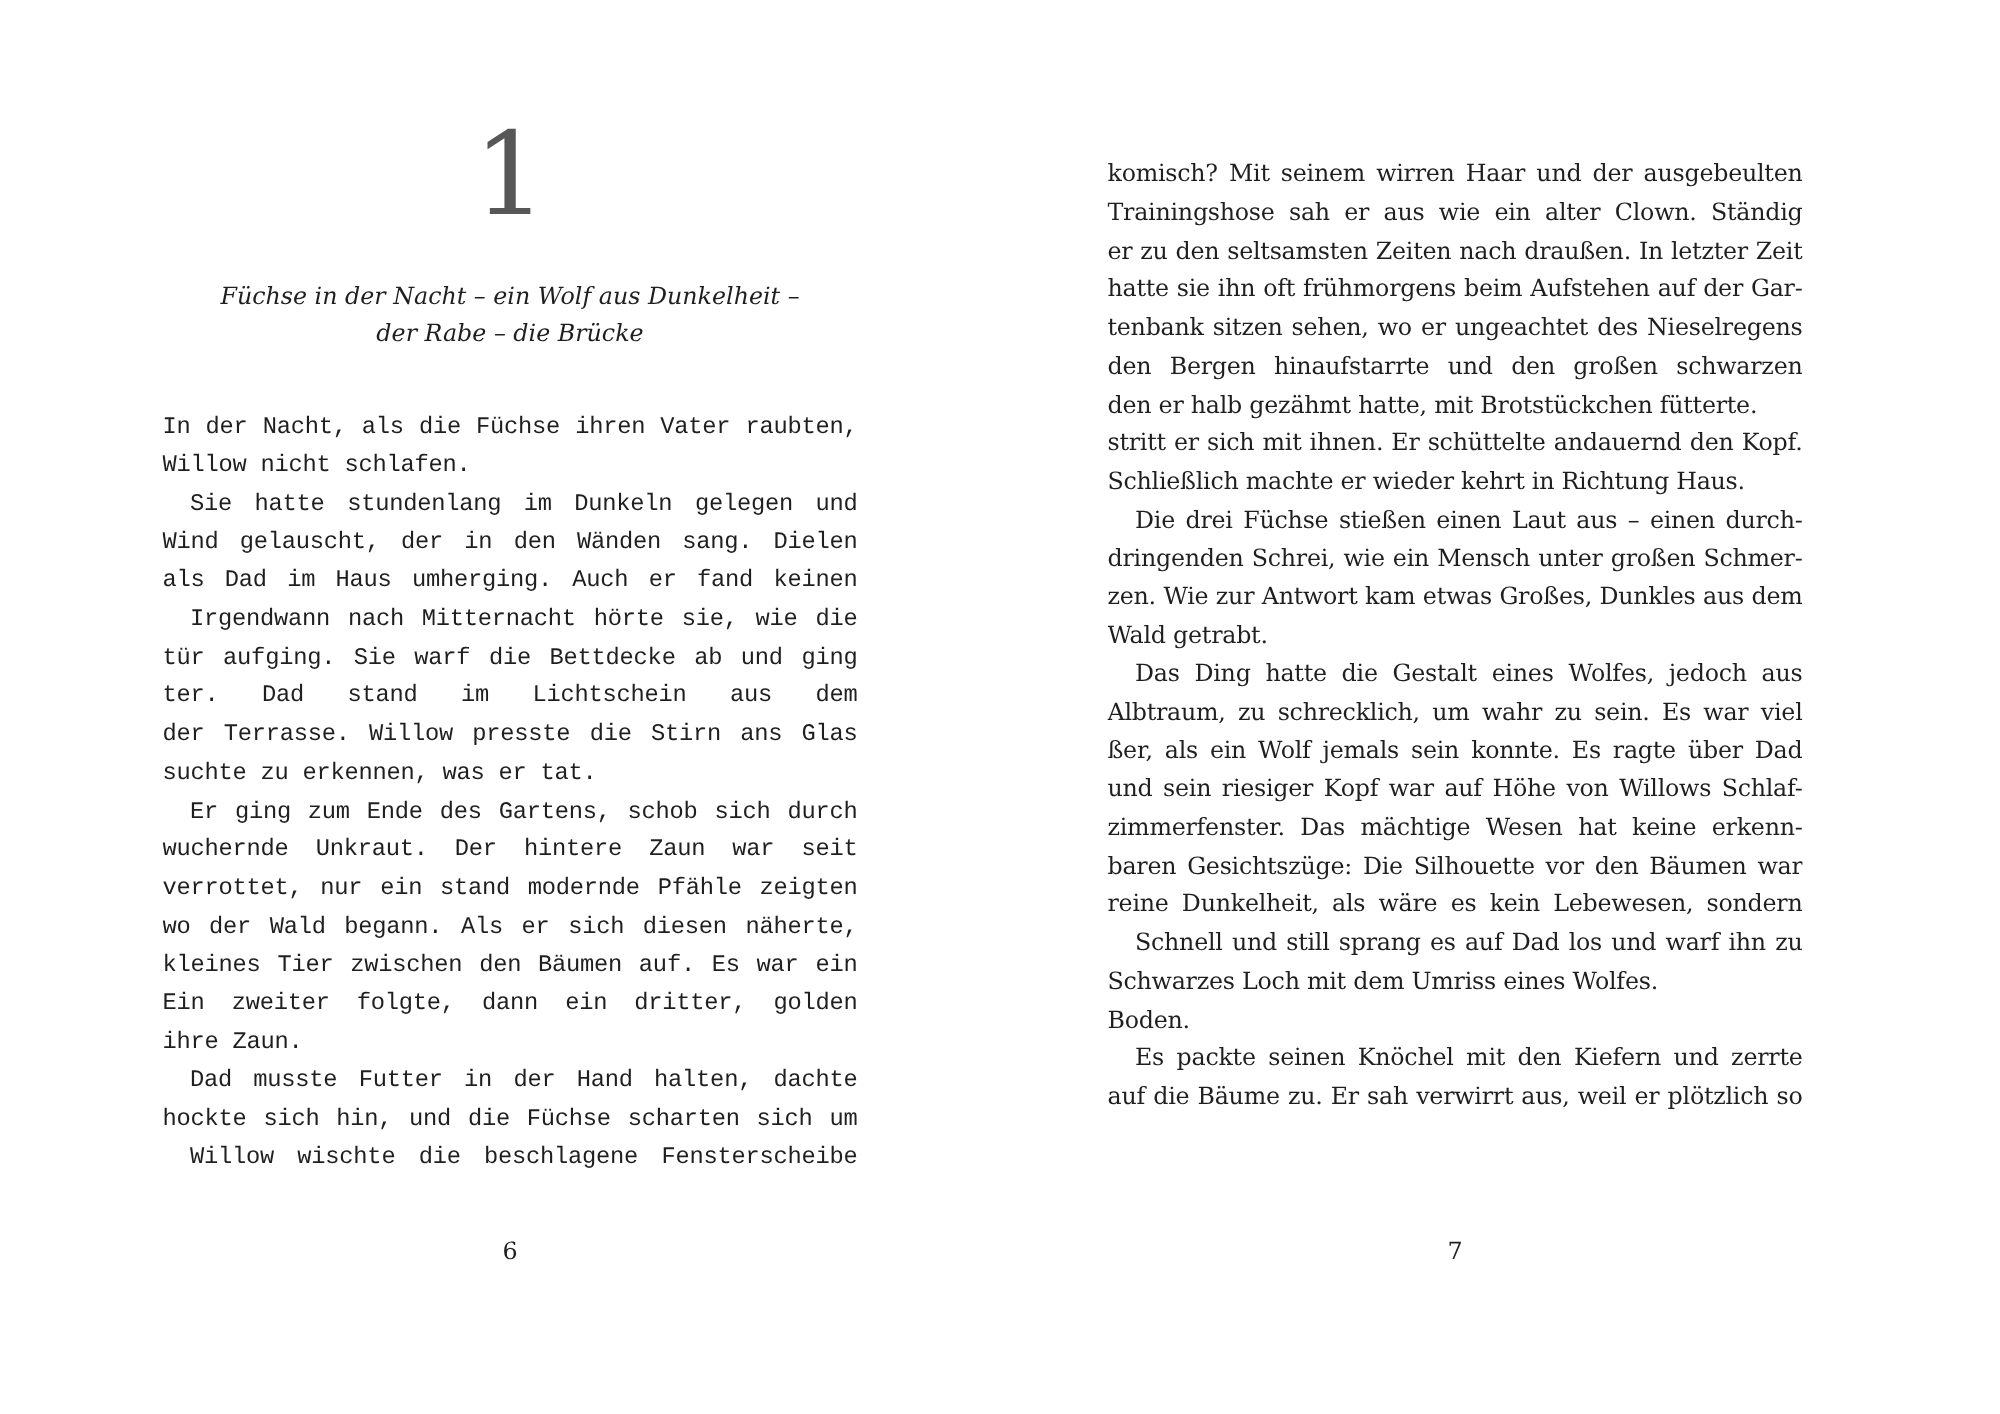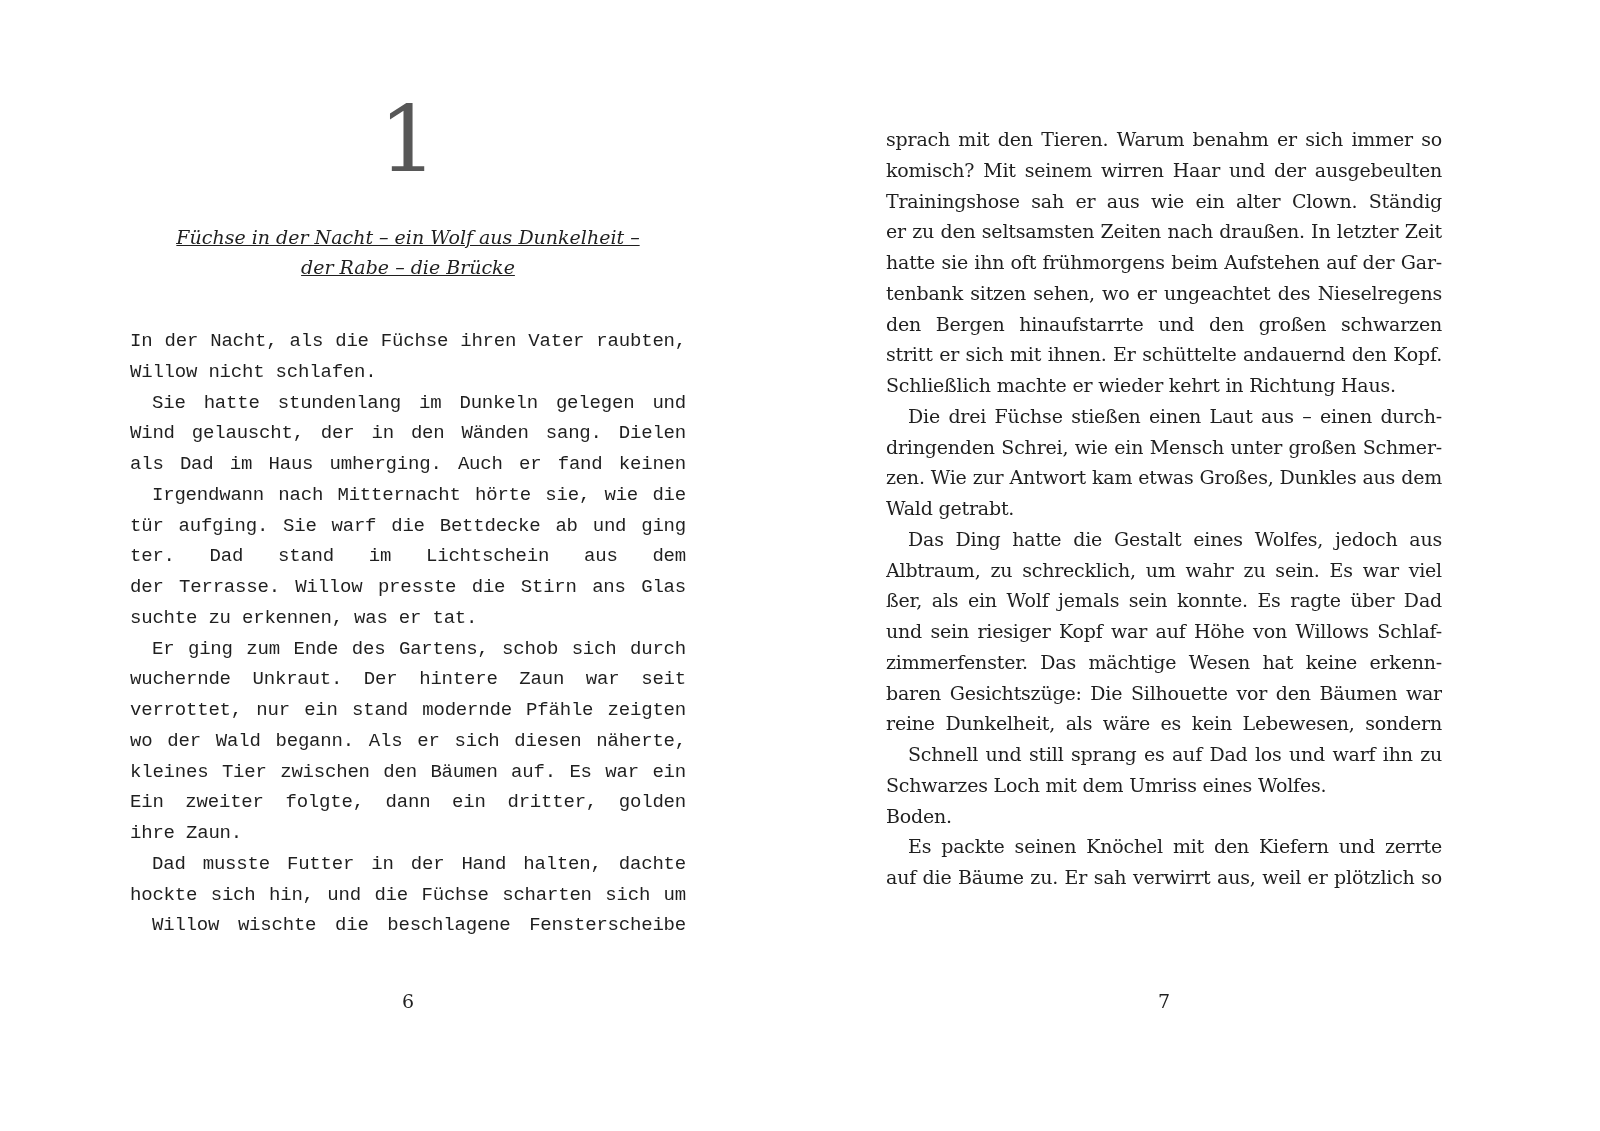--- a/index.html
+++ b/index.html
@@ -36,21 +36,20 @@
     font-size: 92px;
     line-height: 96px;
     color: #575757;
   }
 
   .subtitle {
     position: absolute;
     top: 222px;
     left: 0;
     width: 100%;
-    text-decoration: underline;
   }
   .subtitle .line {
     height: 30px;
     line-height: 30px;
     font-size: 19px;
     font-style: italic;
     text-align: center;
     text-align-last: center;
     letter-spacing: 0;
   }
@@ -116,27 +115,27 @@
         <div class="line last">ihre Zaun.</div>
         <div class="line indent">Dad musste Futter in der Hand halten, dachte Willow. Er</div>
         <div class="line last">hockte sich hin, und die Füchse scharten sich um ihn.</div>
         <div class="line indent">Willow wischte die beschlagene Fensterscheibe ab. Dad</div>
       </div>
     <div class="page-number">6</div>
   </div>
 
   <div class="page page-right">
     <div class="body-block">
-        <div class="line">sprach mit den Tieren. Warum benahm er sich immer so</div>
         <div class="line">komisch? Mit seinem wirren Haar und der ausgebeulten</div>
         <div class="line">Trainingshose sah er aus wie ein alter Clown. Ständig ging</div>
         <div class="line">er zu den seltsamsten Zeiten nach draußen. In letzter Zeit</div>
         <div class="line">hatte sie ihn oft frühmorgens beim Aufstehen auf der Gar-</div>
         <div class="line">tenbank sitzen sehen, wo er ungeachtet des Nieselregens zu</div>
         <div class="line">den Bergen hinaufstarrte und den großen schwarzen Raben,</div>
+        <div class="line last">den er halb gezähmt hatte, mit Brotstückchen fütterte.</div>
         <div class="line">stritt er sich mit ihnen. Er schüttelte andauernd den Kopf.</div>
         <div class="line last">Schließlich machte er wieder kehrt in Richtung Haus.</div>
         <div class="line indent">Die drei Füchse stießen einen Laut aus – einen durch-</div>
         <div class="line">dringenden Schrei, wie ein Mensch unter großen Schmer-</div>
         <div class="line">zen. Wie zur Antwort kam etwas Großes, Dunkles aus dem</div>
         <div class="line last">Wald getrabt.</div>
         <div class="line indent">Das Ding hatte die Gestalt eines Wolfes, jedoch aus einem</div>
         <div class="line">Albtraum, zu schrecklich, um wahr zu sein. Es war viel grö-</div>
         <div class="line">ßer, als ein Wolf jemals sein konnte. Es ragte über Dad auf,</div>
         <div class="line">und sein riesiger Kopf war auf Höhe von Willows Schlaf-</div>

